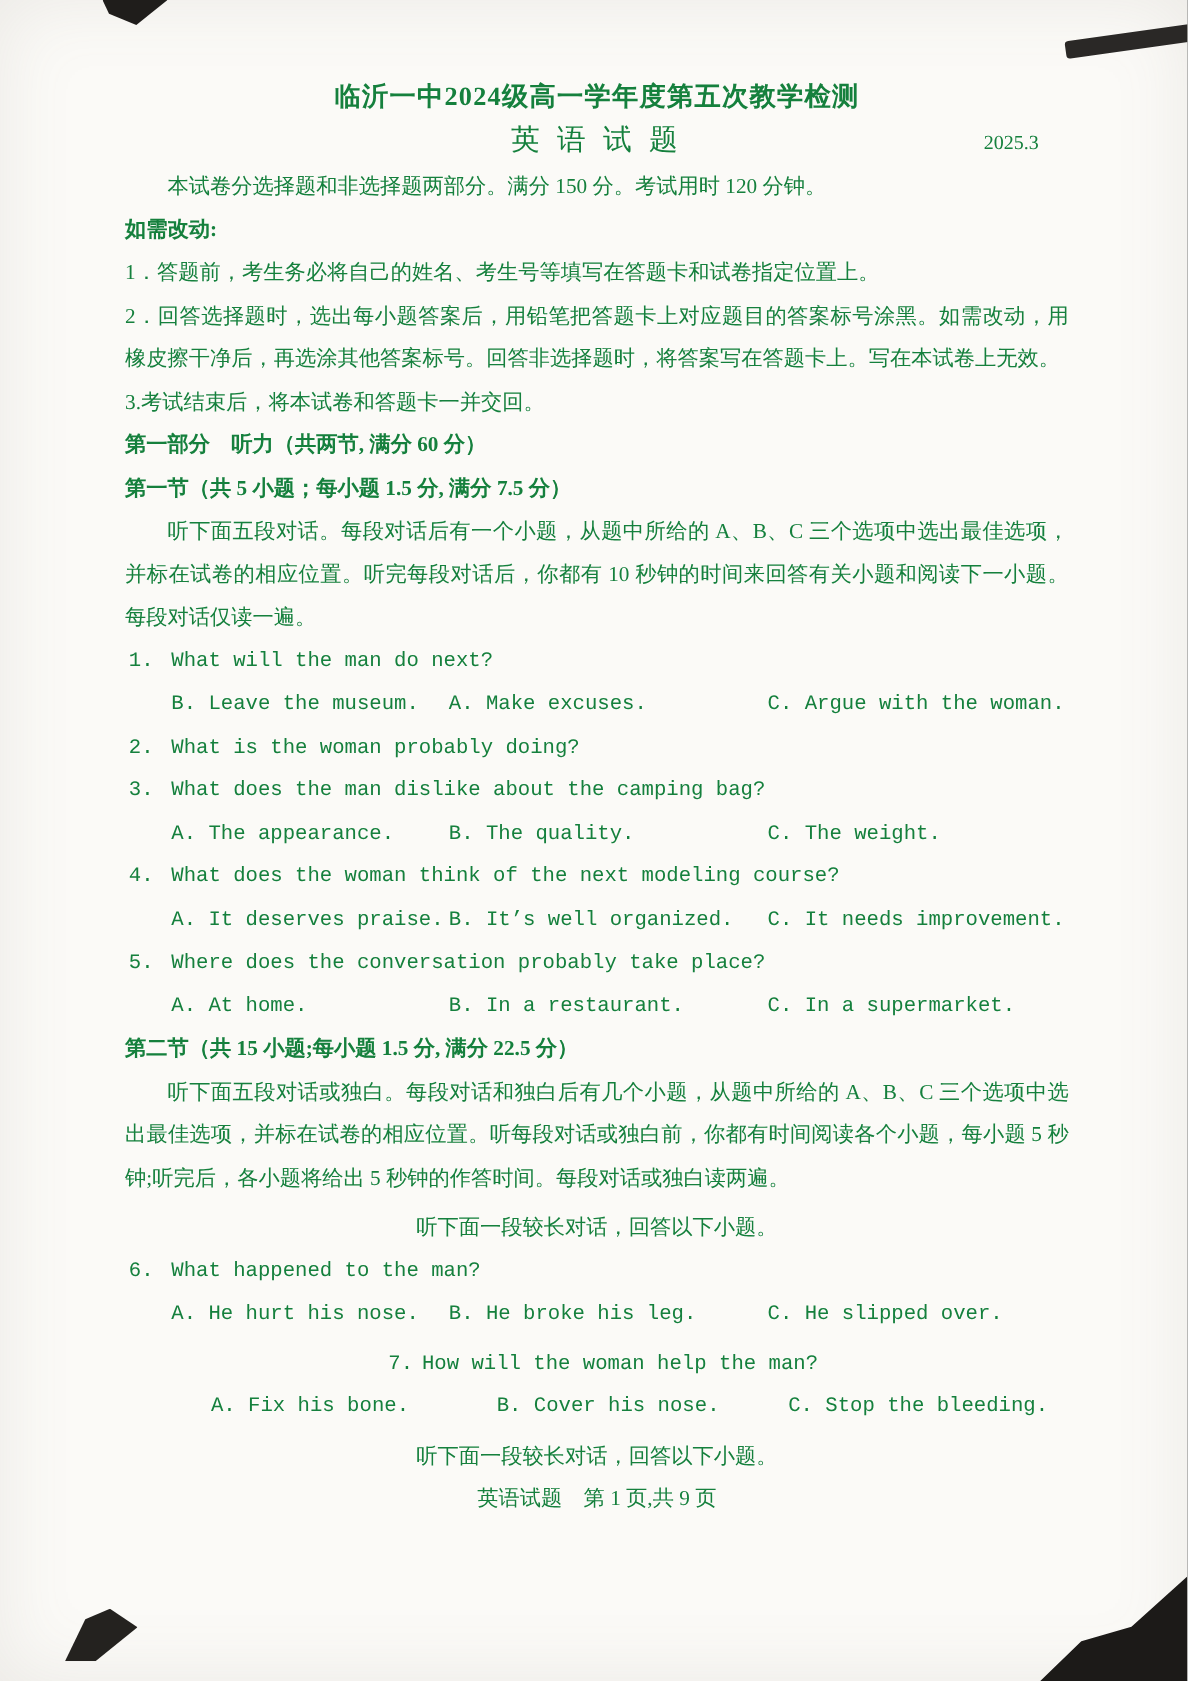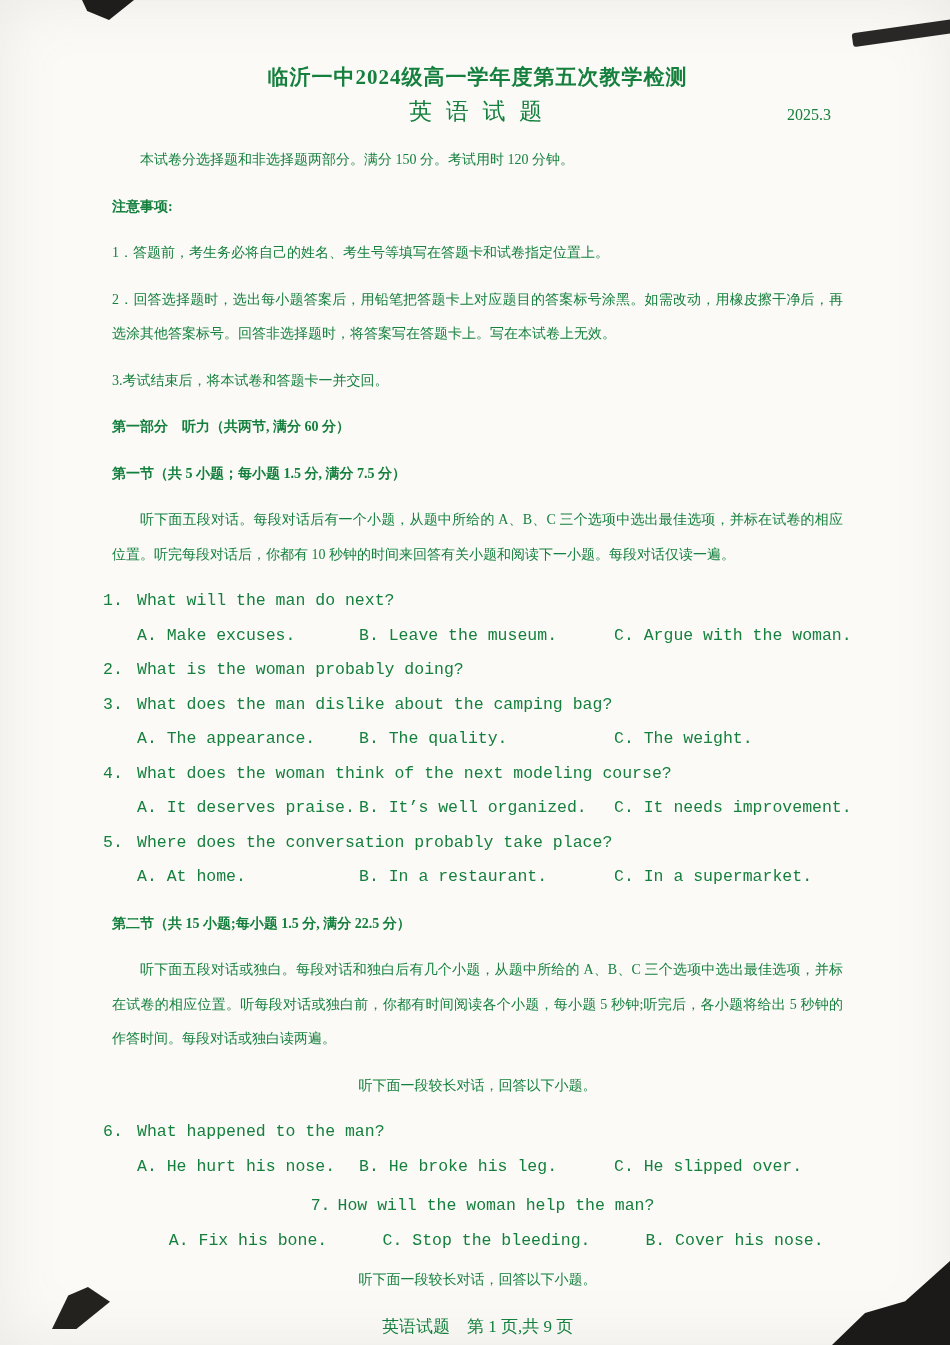--- a/index.html
+++ b/index.html
@@ -15,21 +15,21 @@
     background: #fbfaf7;
     color: #15803d;
     font-family: "Liberation Serif", "DejaVu Serif", serif;
     overflow: hidden;
     box-shadow: inset 0 0 60px rgba(120,115,105,0.12);
   }
   .content {
     position: relative;
     padding: 60px 95px 0 100px;
   }
-  p { margin: 12px; line-height: 34.5px; font-size: 14px; text-align: justify; }
+  p { margin: 0; line-height: 34.5px; font-size: 17px; text-align: justify; }
   .bold { font-weight: bold; }
   .indent { text-indent: 2em; }
 
   .title {
     margin: 0;
     font-size: 21px;
     font-weight: bold;
     text-align: center;
     line-height: 34.5px;
     letter-spacing: 1px;
@@ -123,34 +123,34 @@
 
     <h1 class="title">临沂一中2024级高一学年度第五次教学检测</h1>
 
     <div class="subtitle-row">
       <span class="subtitle">英 语 试 题</span>
       <span class="exam-date">2025.3</span>
     </div>
 
     <p class="indent">本试卷分选择题和非选择题两部分。满分 150 分。考试用时 120 分钟。</p>
 
-    <p class="bold">注意事项:</p>
+    <p class="bold">如需改动:</p>
     <p>1．答题前，考生务必将自己的姓名、考生号等填写在答题卡和试卷指定位置上。</p>
     <p>2．回答选择题时，选出每小题答案后，用铅笔把答题卡上对应题目的答案标号涂黑。如需改动，用橡皮擦干净后，再选涂其他答案标号。回答非选择题时，将答案写在答题卡上。写在本试卷上无效。</p>
     <p>3.考试结束后，将本试卷和答题卡一并交回。</p>
 
     <p class="bold">第一部分　听力（共两节, 满分 60 分）</p>
     <p class="bold">第一节（共 5 小题；每小题 1.5 分, 满分 7.5 分）</p>
     <p class="indent">听下面五段对话。每段对话后有一个小题，从题中所给的 A、B、C 三个选项中选出最佳选项，并标在试卷的相应位置。听完每段对话后，你都有 10 秒钟的时间来回答有关小题和阅读下一小题。每段对话仅读一遍。</p>
 
     <div class="question">
       <div class="q-line"><span class="q-num">1.</span><span>What will the man do next?</span></div>
       <div class="options">
+        <span class="opt">B. Leave the museum.</span>
         <span class="opt">A. Make excuses.</span>
-        <span class="opt">B. Leave the museum.</span>
         <span class="opt">C. Argue with the woman.</span>
       </div>
     </div>
 
     <div class="question">
       <div class="q-line"><span class="q-num">2.</span><span>What is the woman probably doing?</span></div>
     </div>
 
     <div class="question">
       <div class="q-line"><span class="q-num">3.</span><span>What does the man dislike about the camping bag?</span></div>
@@ -190,22 +190,22 @@
         <span class="opt">A. He hurt his nose.</span>
         <span class="opt">B. He broke his leg.</span>
         <span class="opt">C. He slipped over.</span>
       </div>
     </div>
 
     <div class="question gap-sm">
       <div class="q-line"><span class="q-num">7.</span><span>How will the woman help the man?</span></div>
       <div class="options">
         <span class="opt">A. Fix his bone.</span>
+        <span class="opt">B. Cover his nose.</span>
         <span class="opt">C. Stop the bleeding.</span>
-        <span class="opt">B. Cover his nose.</span>
       </div>
     </div>
 
     <p class="gap-sm">听下面一段较长对话，回答以下小题。</p>
 
     <div class="footer">英语试题　第 1 页,共 9 页</div>
 
   </div>
 </div>
 

